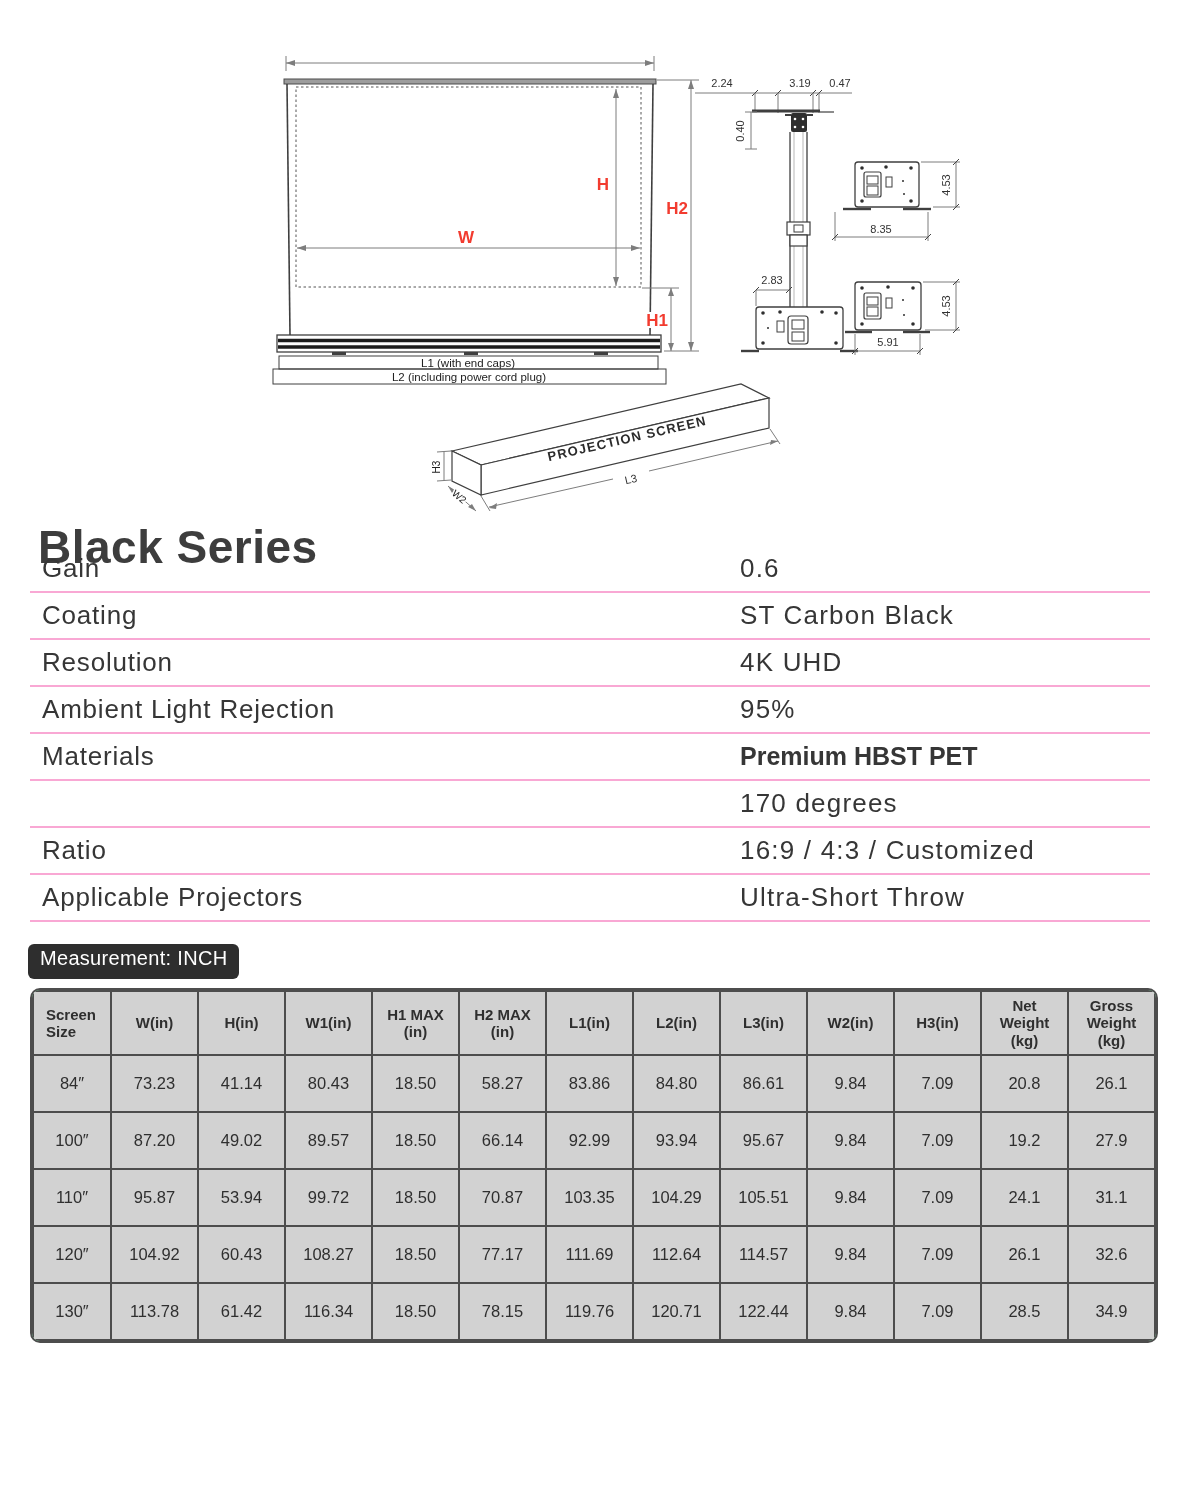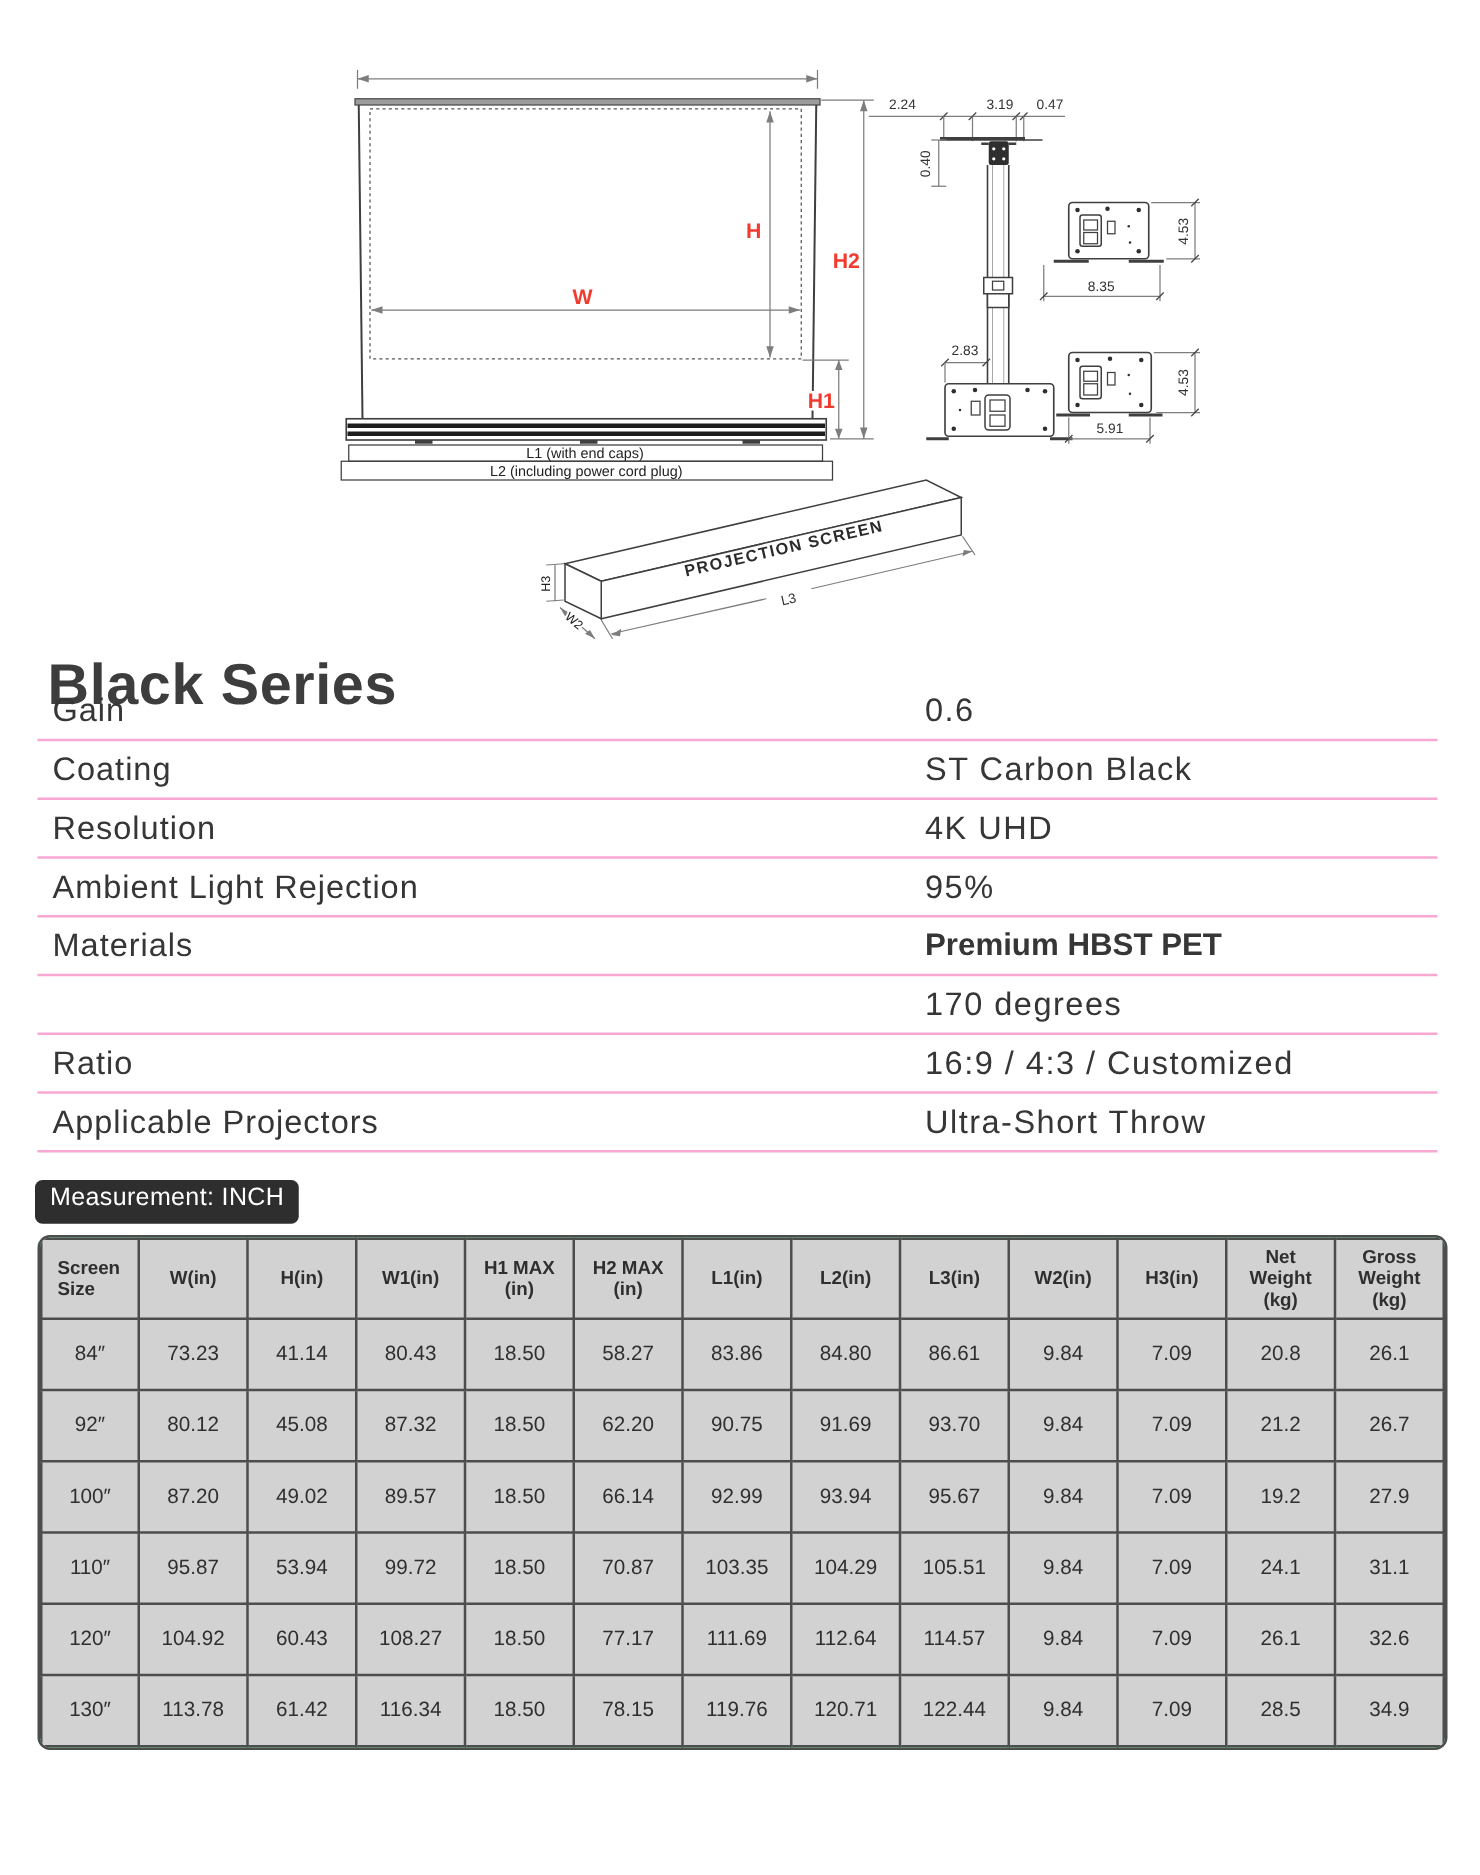--- a/index.html
+++ b/index.html
@@ -325,35 +325,20 @@
             <td>58.27</td>
             <td>83.86</td>
             <td>84.80</td>
             <td>86.61</td>
             <td>9.84</td>
             <td>7.09</td>
             <td>20.8</td>
             <td>26.1</td>
           </tr>
           <tr>
-            <td>92″</td>
-            <td>80.12</td>
-            <td>45.08</td>
-            <td>87.32</td>
-            <td>18.50</td>
-            <td>62.20</td>
-            <td>90.75</td>
-            <td>91.69</td>
-            <td>93.70</td>
-            <td>9.84</td>
-            <td>7.09</td>
-            <td>21.2</td>
-            <td>26.7</td>
-          </tr>
-          <tr>
             <td>100″</td>
             <td>87.20</td>
             <td>49.02</td>
             <td>89.57</td>
             <td>18.50</td>
             <td>66.14</td>
             <td>92.99</td>
             <td>93.94</td>
             <td>95.67</td>
             <td>9.84</td>

